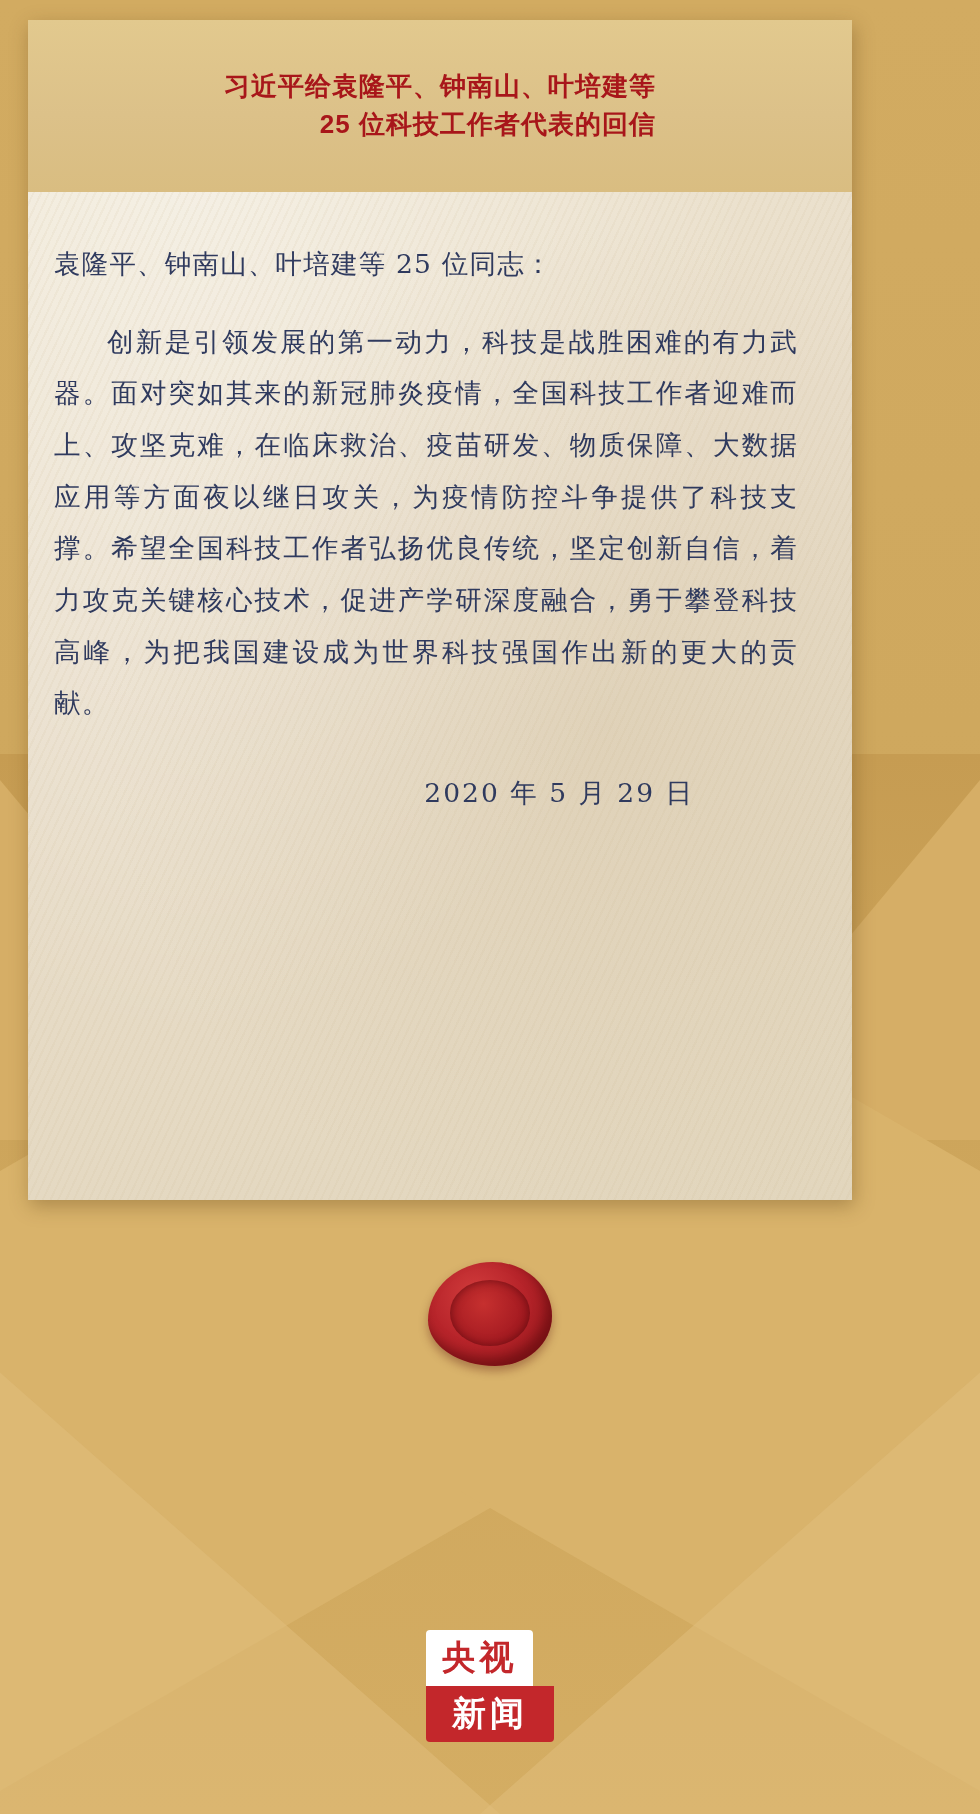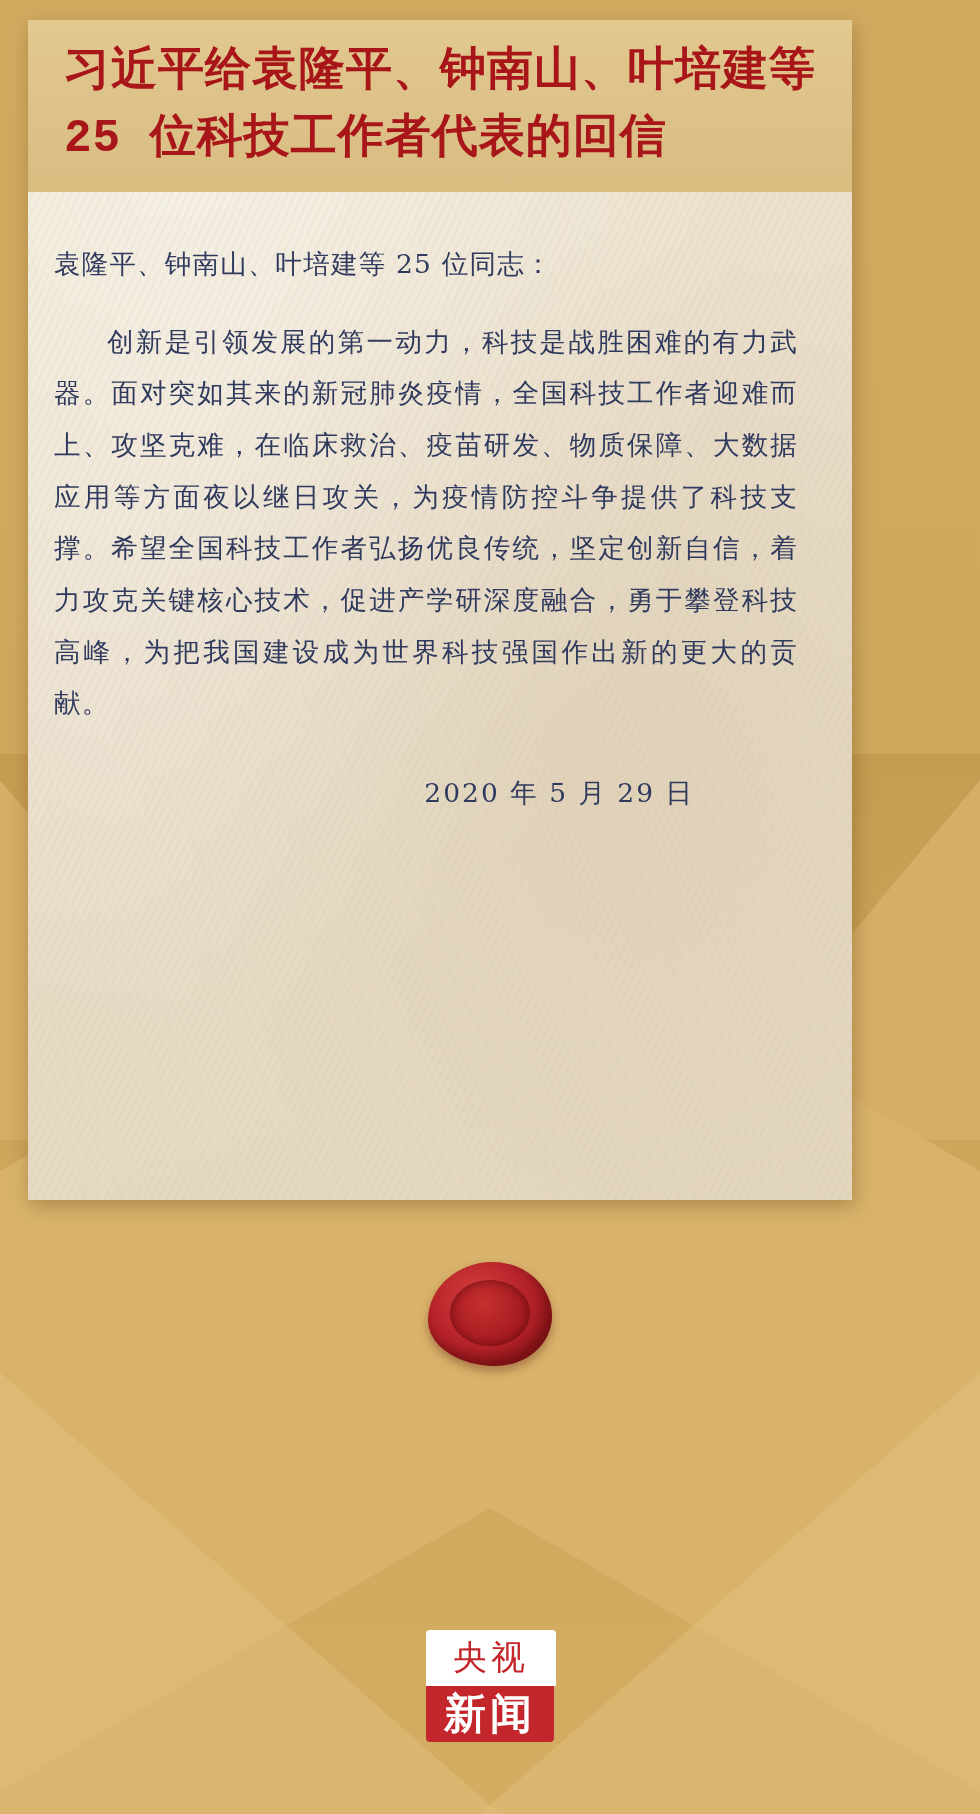--- a/index.html
+++ b/index.html
@@ -116,25 +116,25 @@
     position: relative;
     height: 172px;
     background: linear-gradient(180deg, #e2c98e 0%, #dcc189 55%, #d9bd81 100%);
     display: flex;
     align-items: center;
     justify-content: center;
     z-index: 2;
   }
   .letter-title {
     color: #a8161a;
-    font-family: Liberation Mono, monospace;
+    font-family: Liberation Sans, sans-serif;
     font-weight: bold;
-    font-size: 46px;
+    font-size: 26px;
     line-height: 1.45;
-    text-align: left;
+    text-align: right;
     letter-spacing: 1px;
     padding: 0 24px;
     white-space: pre-line;
   }
 
   .letter-body {
     position: relative;
     z-index: 2;
     padding: 46px 54px 0 26px;
     color: #2f3a5e;
@@ -187,41 +187,41 @@
   .logo {
     position: absolute;
     left: 50%;
     bottom: 72px;
     transform: translateX(-50%);
     width: 128px;
     height: 112px;
     z-index: 6;
   }
   .logo-top {
-    width: 130px;
+    width: 107px;
     height: 56px;
     background: #ffffff;
     color: #c3272b;
     font-family: "DejaVu Sans", "Liberation Sans", sans-serif;
-    font-weight: normal;
+    font-weight: bold;
     font-size: 34px;
     letter-spacing: 4px;
     display: flex;
     align-items: center;
     justify-content: center;
     border-radius: 4px 4px 0 0;
   }
   .logo-bottom {
     width: 128px;
     height: 56px;
     background: #c3272b;
     color: #ffffff;
     font-family: "DejaVu Sans", "Liberation Sans", sans-serif;
     font-weight: bold;
-    font-size: 42px;
+    font-size: 34px;
     letter-spacing: 4px;
     display: flex;
     align-items: center;
     justify-content: center;
     border-radius: 0 0 4px 4px;
   }
 </style>
 </head>
 <body>
 

